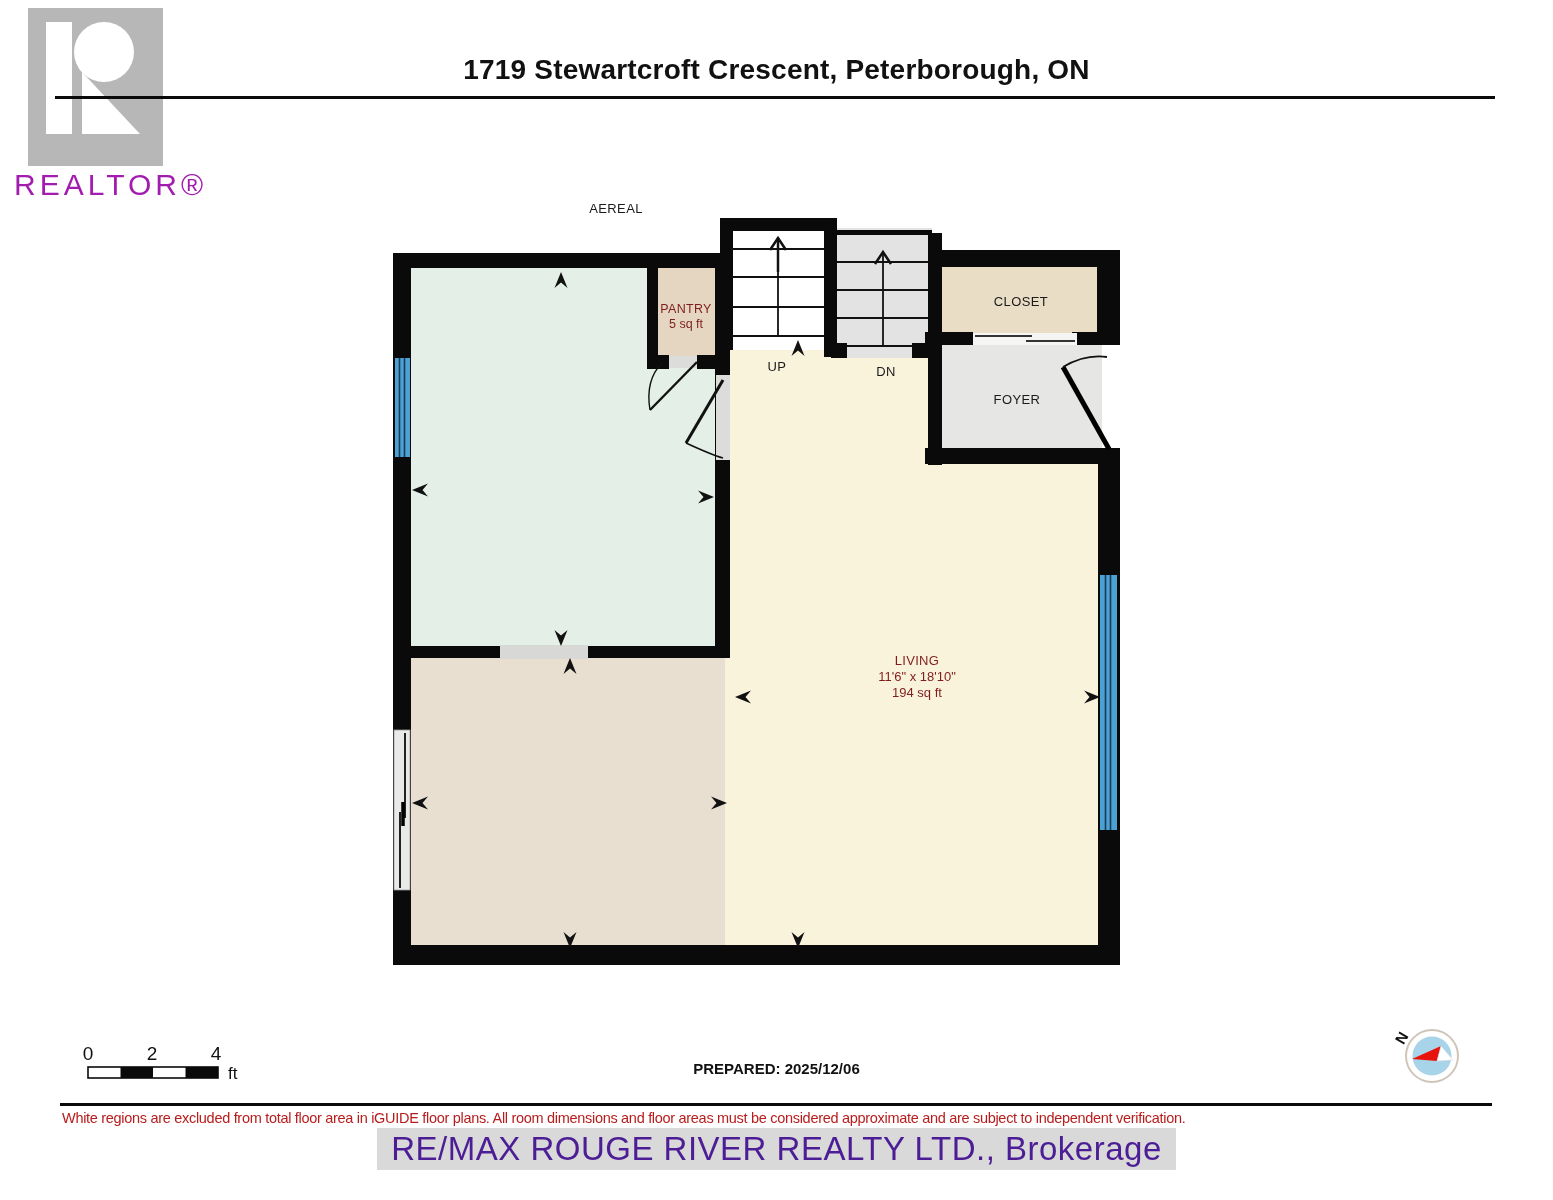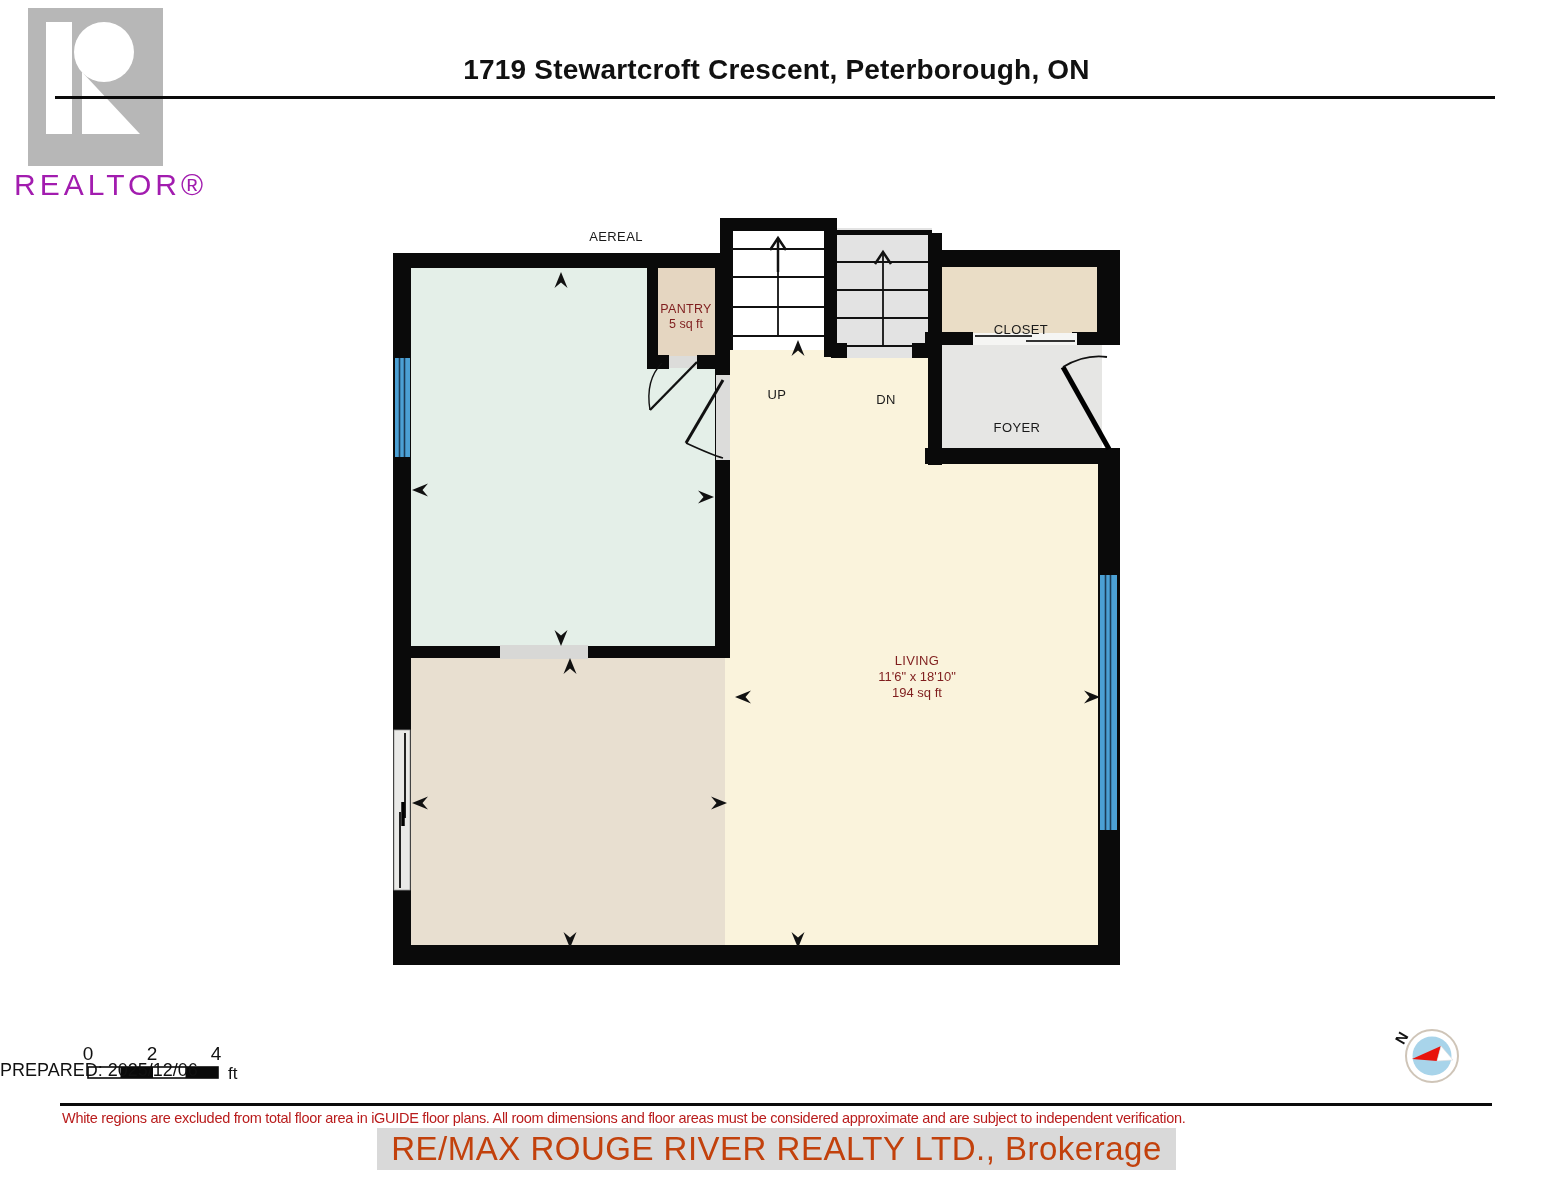--- a/index.html
+++ b/index.html
@@ -9,31 +9,31 @@
   
   #title{left:0;right:0;top:54px;text-align:center;font-size:28px;font-weight:bold;letter-spacing:0.2px;}
   #title-rule{left:55px;top:96px;width:1440px;height:3px;background:#0a0a0a;}
   #floor-info{left:697px;top:110px;display:grid;grid-template-columns:auto auto;column-gap:17px;row-gap:7px;font-size:15px;}
   #floor-info .lbl{font-weight:bold;}
   
   #realtor-text{left:14px;top:168px;font-size:30px;color:#a21caf;letter-spacing:4px;font-weight:400;}
   
   .room-label{position:absolute;text-align:center;font-size:13px;line-height:16px;color:#7f1d1d;}
   .room-label .nm{letter-spacing:0.3px;}
-  .small-label{position:absolute;text-align:center;font-size:13px;color:#1a1a1a;letter-spacing:0.4px;margin-top:28px;}
+  .small-label{position:absolute;text-align:center;font-size:13px;color:#1a1a1a;letter-spacing:0.4px;}
   
   .wall{fill:#0a0a0a;}
   .tread{stroke:#111;stroke-width:1.8;}
   .doorline{stroke:#111;fill:none;}
   
-  #prepared{left:0;right:0;top:1060px;text-align:left;font-size:18px;font-weight:normal;}
+  #prepared{left:0;right:0;top:1060px;text-align:center;font-size:15px;font-weight:bold;}
   #footer-rule{left:60px;top:1103px;width:1432px;height:3px;background:#0a0a0a;}
   #disclaimer{left:62px;top:1110px;width:1420px;font-size:14.5px;font-weight:400;letter-spacing:-0.3px;color:#b91c1c;}
   #watermark-row{left:0;right:0;top:1128px;text-align:center;}
-  #watermark{display:inline-block;background:#d9d9d9;color:#c2410c;font-size:33px;letter-spacing:0.5px;padding:2px 14px;}
+  #watermark{display:inline-block;background:#d9d9d9;color:#4c1d95;font-size:33px;letter-spacing:0.5px;padding:2px 14px;}
   svg text{font-family:"Liberation Sans", sans-serif;}
 </style>
 </head>
 <body>
 
 <div id="page">
 
   <svg class="abs" style="left:28px;top:8px;" width="135" height="160">
     <rect x="0" y="0" width="135" height="158" fill="#b7b7b7"></rect>
     <rect x="18" y="14" width="26" height="112" fill="#ffffff"></rect>

